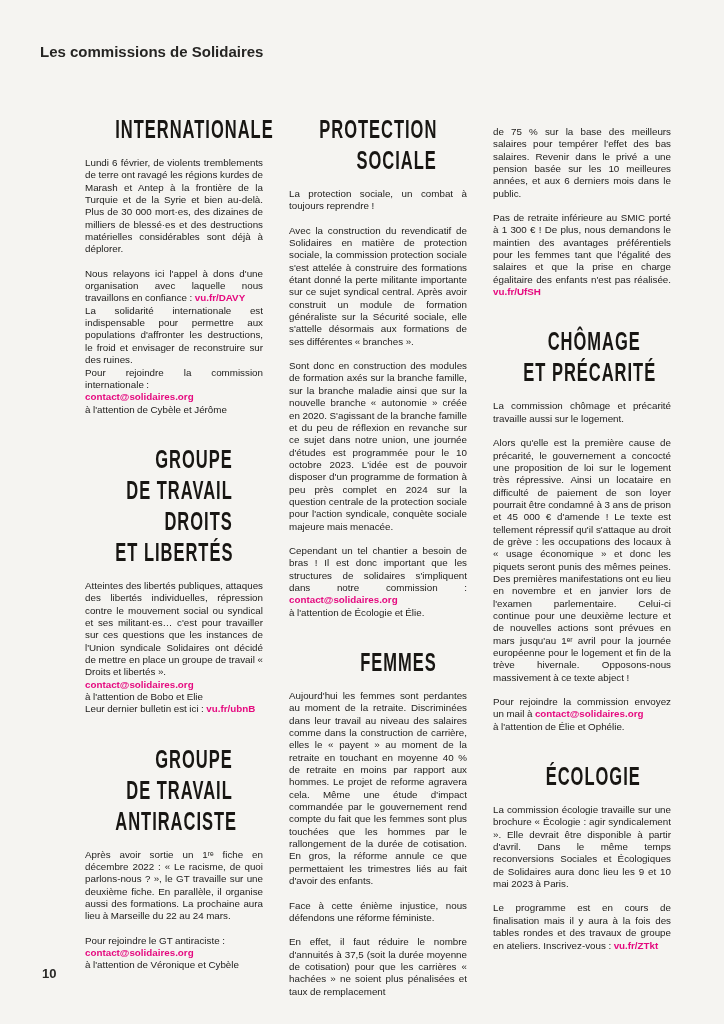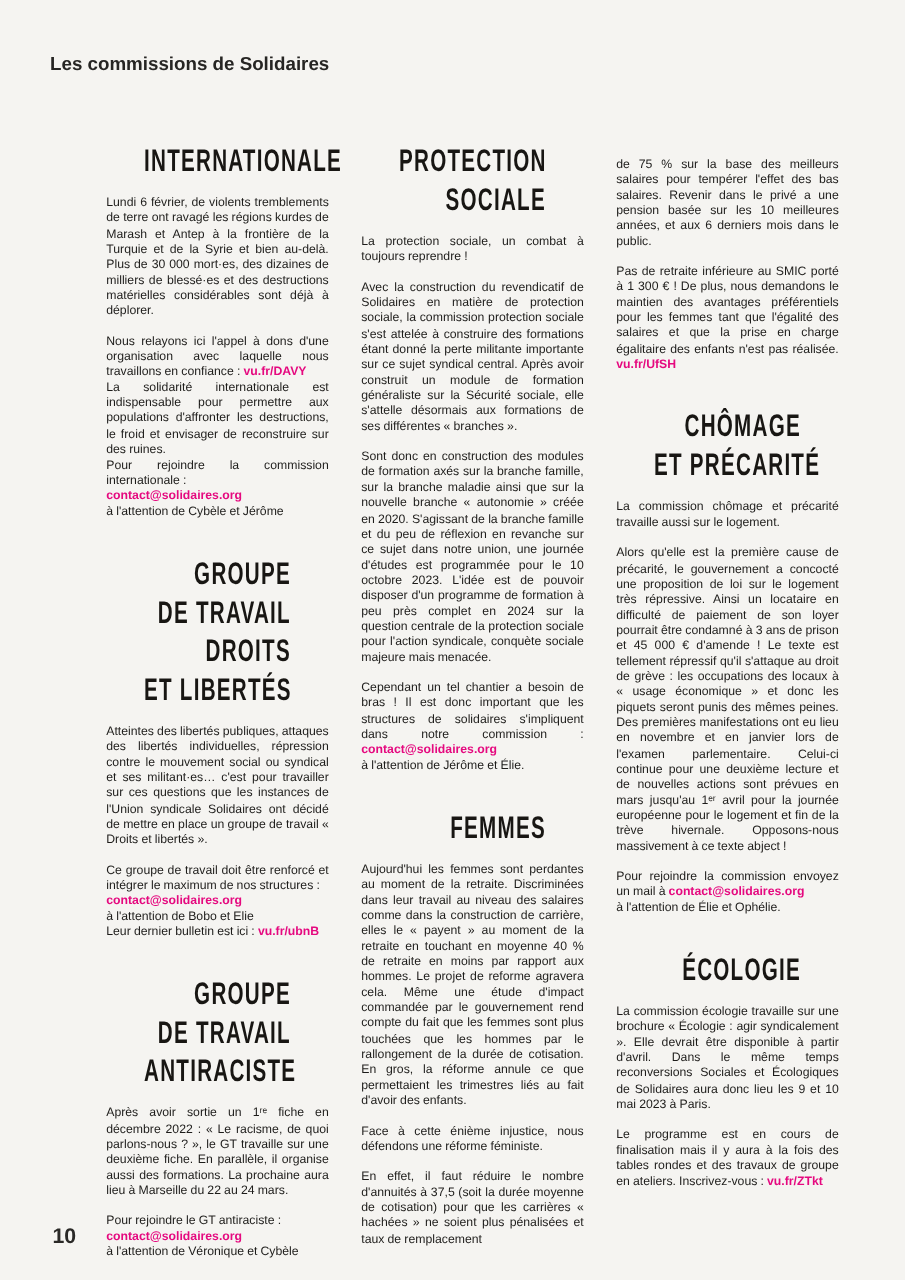--- a/index.html
+++ b/index.html
@@ -41,21 +41,21 @@
     font-size: 9.8px; line-height: 12.35px;
     text-align: justify;
     hyphens: auto; -webkit-hyphens: auto;
     word-spacing: -0.2px;
   }
   .block.gap { margin-top: 12px; }
   .bold { font-weight: normal; }
   .link { font-weight: bold; text-decoration: none; }
   .page-number {
     position: absolute; left: 42px; top: 966px;
-    font-size: 17px; font-weight: bold; color: #2a2927; margin-top: 13px;
+    font-size: 13px; font-weight: bold; color: #2a2927;
   }
 </style>
 </head>
 <body>
 
 <div class="page">
   <div class="doc-title">Les commissions de Solidaires</div>
 
   <div class="columns">
     <div class="col col-1">
@@ -71,21 +71,20 @@
           <p class="block"><span class="normal">à l'attention de Cybèle et Jérôme</span></p>
         </section>
         <section class="section">
           <div class="heading">
             <div class="hline">GROUPE</div>
             <div class="hline">DE TRAVAIL</div>
             <div class="hline">DROITS</div>
             <div class="hline">ET LIBERTÉS</div>
           </div>
           <p class="block"><span class="normal">Atteintes des libertés publiques, attaques des libertés individuelles, répression contre le mouvement social ou syndical et ses militant·es… c'est pour travailler sur ces questions que les instances de l'Union syndicale Solidaires ont décidé de mettre en place un groupe de travail « Droits et libertés ».</span></p>
-          <p class="block gap"><span class="bold">Ce groupe de travail doit être renforcé et intégrer le maximum de nos structures :</span></p>
           <p class="block"><a class="link" href="#" style="color: rgb(229, 9, 127);">contact@solidaires.org</a></p>
           <p class="block"><span class="normal">à l'attention de Bobo et Elie</span></p>
           <p class="block"><span class="normal">Leur dernier bulletin est ici : </span><a class="link" href="#" style="color: rgb(229, 9, 127);">vu.fr/ubnB</a></p>
         </section>
         <section class="section">
           <div class="heading">
             <div class="hline">GROUPE</div>
             <div class="hline">DE TRAVAIL</div>
             <div class="hline">ANTIRACISTE</div>
           </div>
@@ -98,21 +97,21 @@
     <div class="col col-2">
         <section class="section">
           <div class="heading">
             <div class="hline">PROTECTION</div>
             <div class="hline">SOCIALE</div>
           </div>
           <p class="block"><span class="bold">La protection sociale, un combat à toujours reprendre !</span></p>
           <p class="block gap"><span class="normal">Avec la construction du revendicatif de Solidaires en matière de protection sociale, la commission protection sociale s'est attelée à construire des formations étant donné la perte militante importante sur ce sujet syndical central. Après avoir construit un module de formation généraliste sur la Sécurité sociale, elle s'attelle désormais aux formations de ses différentes « branches ».</span></p>
           <p class="block gap"><span class="normal">Sont donc en construction des modules de formation axés sur la branche famille, sur la branche maladie ainsi que sur la nouvelle branche « autonomie » créée en 2020. S'agissant de la branche famille et du peu de réflexion en revanche sur ce sujet dans notre union, une journée d'études est programmée pour le 10 octobre 2023. L'idée est de pouvoir disposer d'un programme de formation à peu près complet en 2024 sur la question centrale de la protection sociale pour l'action syndicale, conquète sociale majeure mais menacée.</span></p>
           <p class="block gap"><span class="bold">Cependant un tel chantier a besoin de bras ! Il est donc important que les structures de solidaires s'impliquent dans notre commission : </span><a class="link" href="#" style="color: rgb(229, 9, 127);">contact@solidaires.org</a></p>
-          <p class="block"><span class="normal">à l'attention de Jérôme et Élie.</span></p>
+          <p class="block"><span class="normal">à l'attention de Écologie et Élie.</span></p>
         </section>
         <section class="section">
           <div class="heading">
             <div class="hline">FEMMES</div>
           </div>
           <p class="block"><span class="normal">Aujourd'hui les femmes sont perdantes au moment de la retraite. Discriminées dans leur travail au niveau des salaires comme dans la construction de carrière, elles le « payent » au moment de la retraite en touchant en moyenne 40 % de retraite en moins par rapport aux hommes. Le projet de reforme agravera cela. Même une étude d'impact commandée par le gouvernement rend compte du fait que les femmes sont plus touchées que les hommes par le rallongement de la durée de cotisation. En gros, la réforme annule ce que permettaient les trimestres liés au fait d'avoir des enfants.</span></p>
           <p class="block gap"><span class="bold">Face à cette énième injustice, nous défendons une réforme féministe.</span></p>
           <p class="block gap"><span class="normal">En effet, il faut réduire le nombre d'annuités à 37,5 (soit la durée moyenne de cotisation) pour que les carrières « hachées » ne soient plus pénalisées et taux de remplacement</span></p>
         </section>
       </div>

